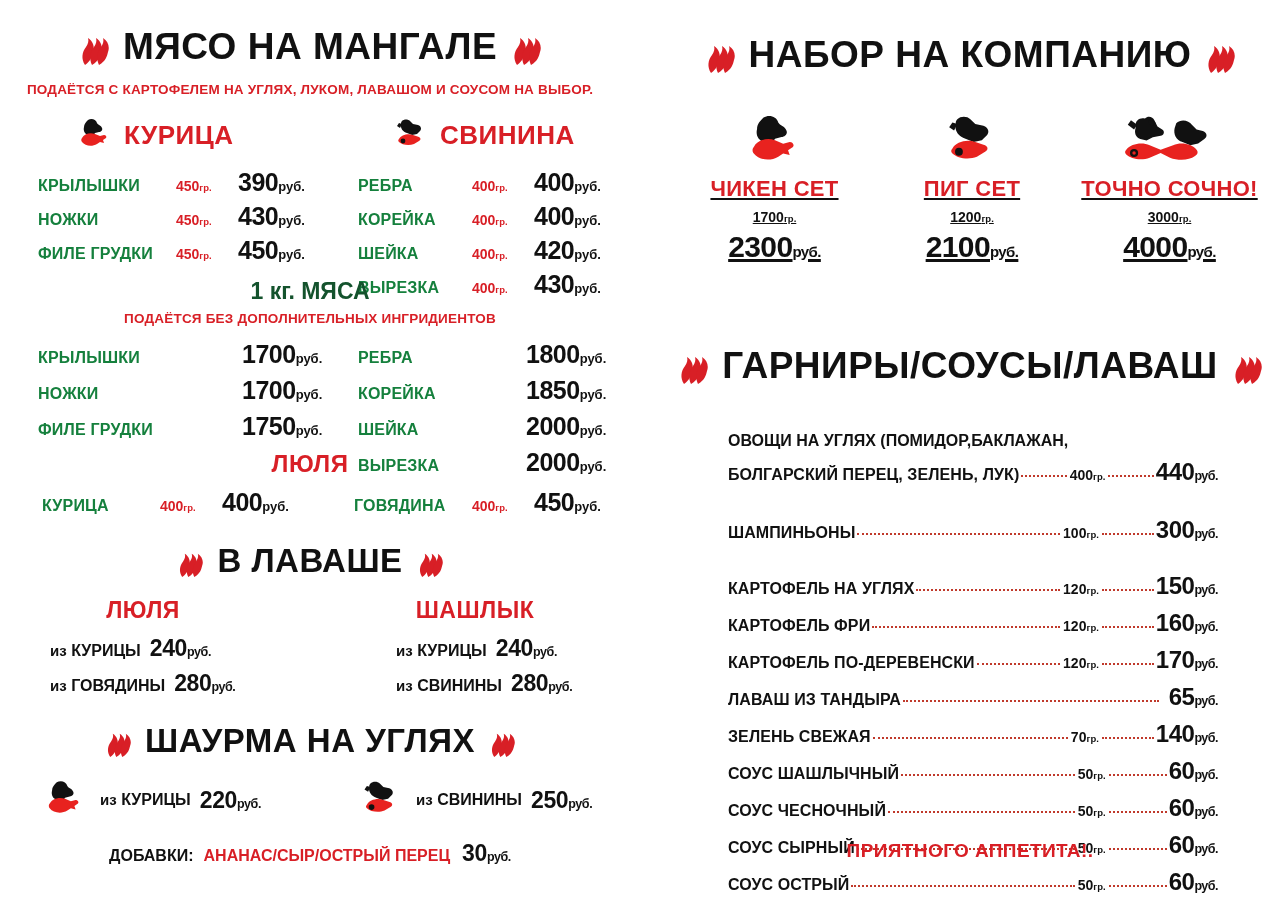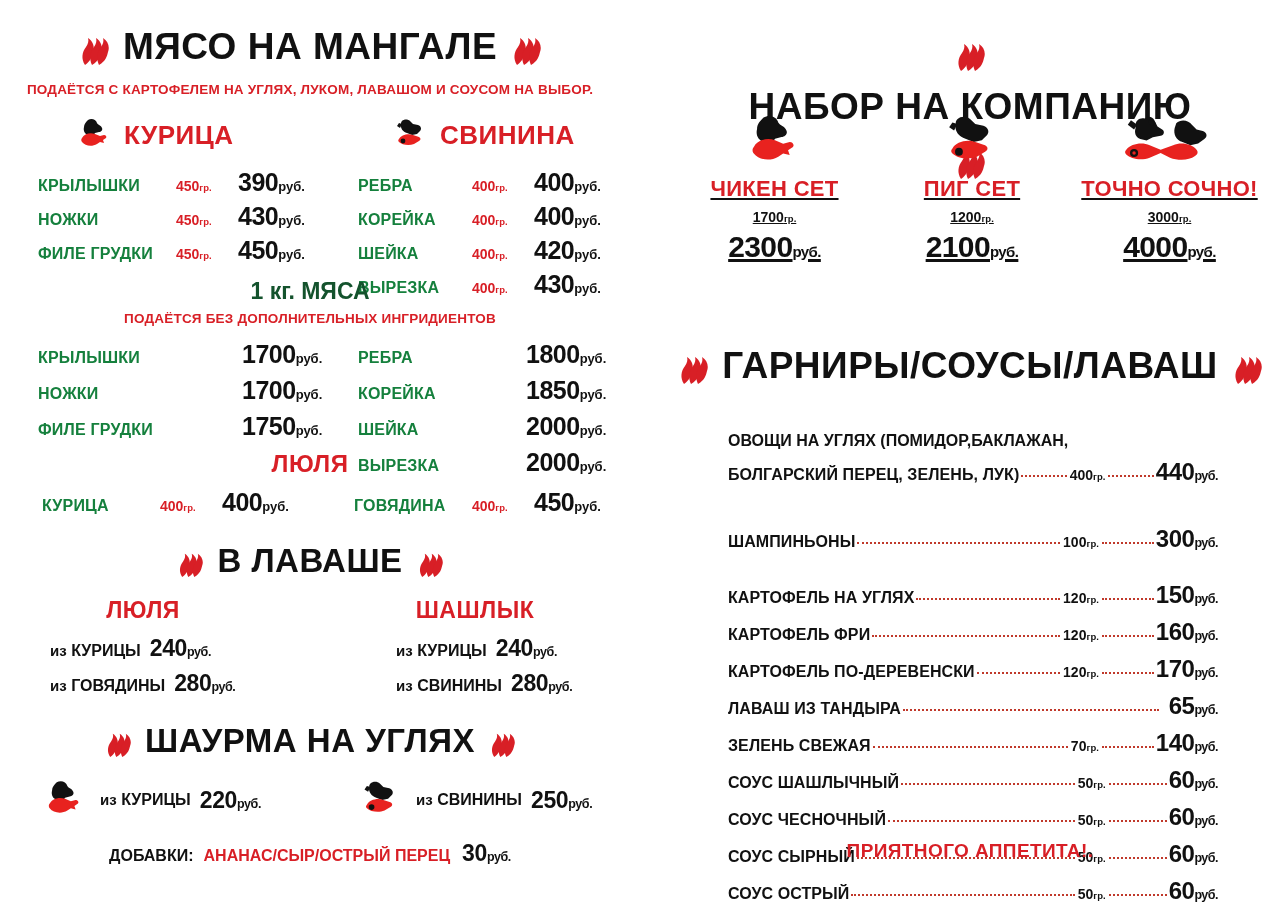--- a/index.html
+++ b/index.html
@@ -339,21 +339,21 @@
     <div class="srow" style="position:absolute;left:0;top:840px;width:620px;justify-content:center;">
       <span class="sname" style="margin-right:10px;">ДОБАВКИ:</span>
       <span class="sname" style="color:#d81f26;margin-right:12px;">АНАНАС/СЫР/ОСТРЫЙ ПЕРЕЦ</span>
       <span class="sval"><span>30</span><span class="u">руб.</span></span>
     </div>
 
   </div>
 
   <div class="col-right">
 
-    <div class="section-head" style="position:absolute;left:10px;top:34px;width:600px;flex-direction:column;">
+    <div class="section-head" style="position:absolute;left:10px;top:34px;width:600px;">
       <span class="flame">
         <svg width="30" height="38" viewBox="0 0 30 38">
             <g fill="#d81f26">
           <path d="M6 37C2 31 3 24 7 19c2-3 3-6 2-9 5 3 7 9 5 14-1 4-2 9-8 13z"></path>
           <path d="M13 37c-3-6-2-13 2-18 2-3 3-6 2-9 5 3 7 9 5 14-1 4-2 9-9 13z"></path>
           <path d="M20 37c-3-6-2-13 2-18 2-3 3-6 2-9 5 3 7 9 5 14-1 4-2 9-9 13z"></path>
         </g>
           </svg>
       </span>
       <span class="htxt">НАБОР НА КОМПАНИЮ</span>
@@ -431,21 +431,21 @@
           <path d="M6 37C2 31 3 24 7 19c2-3 3-6 2-9 5 3 7 9 5 14-1 4-2 9-8 13z"></path>
           <path d="M13 37c-3-6-2-13 2-18 2-3 3-6 2-9 5 3 7 9 5 14-1 4-2 9-9 13z"></path>
           <path d="M20 37c-3-6-2-13 2-18 2-3 3-6 2-9 5 3 7 9 5 14-1 4-2 9-9 13z"></path>
         </g>
           </svg>
       </span>
     </div>
 
     <div class="llist" style="position:absolute;left:68px;top:432px;width:490px;">
 
-      <div class="lrow two-line" style="margin-bottom:39px;">
+      <div class="lrow two-line" style="margin-bottom:30px;">
         <div class="wrapline">ОВОЩИ НА УГЛЯХ (ПОМИДОР,БАКЛАЖАН,</div>
         <div class="secondline" style="margin-top:8px;">
           <span class="lname">БОЛГАРСКИЙ ПЕРЕЦ, ЗЕЛЕНЬ, ЛУК)</span>
           <span class="ldots"></span>
           <span class="lgram"><span>400</span><span class="u">гр.</span></span>
           <span class="ldots" style="max-width:52px;"></span>
           <span class="lval"><span>440</span><span class="u">руб.</span></span>
         </div>
       </div>
 

